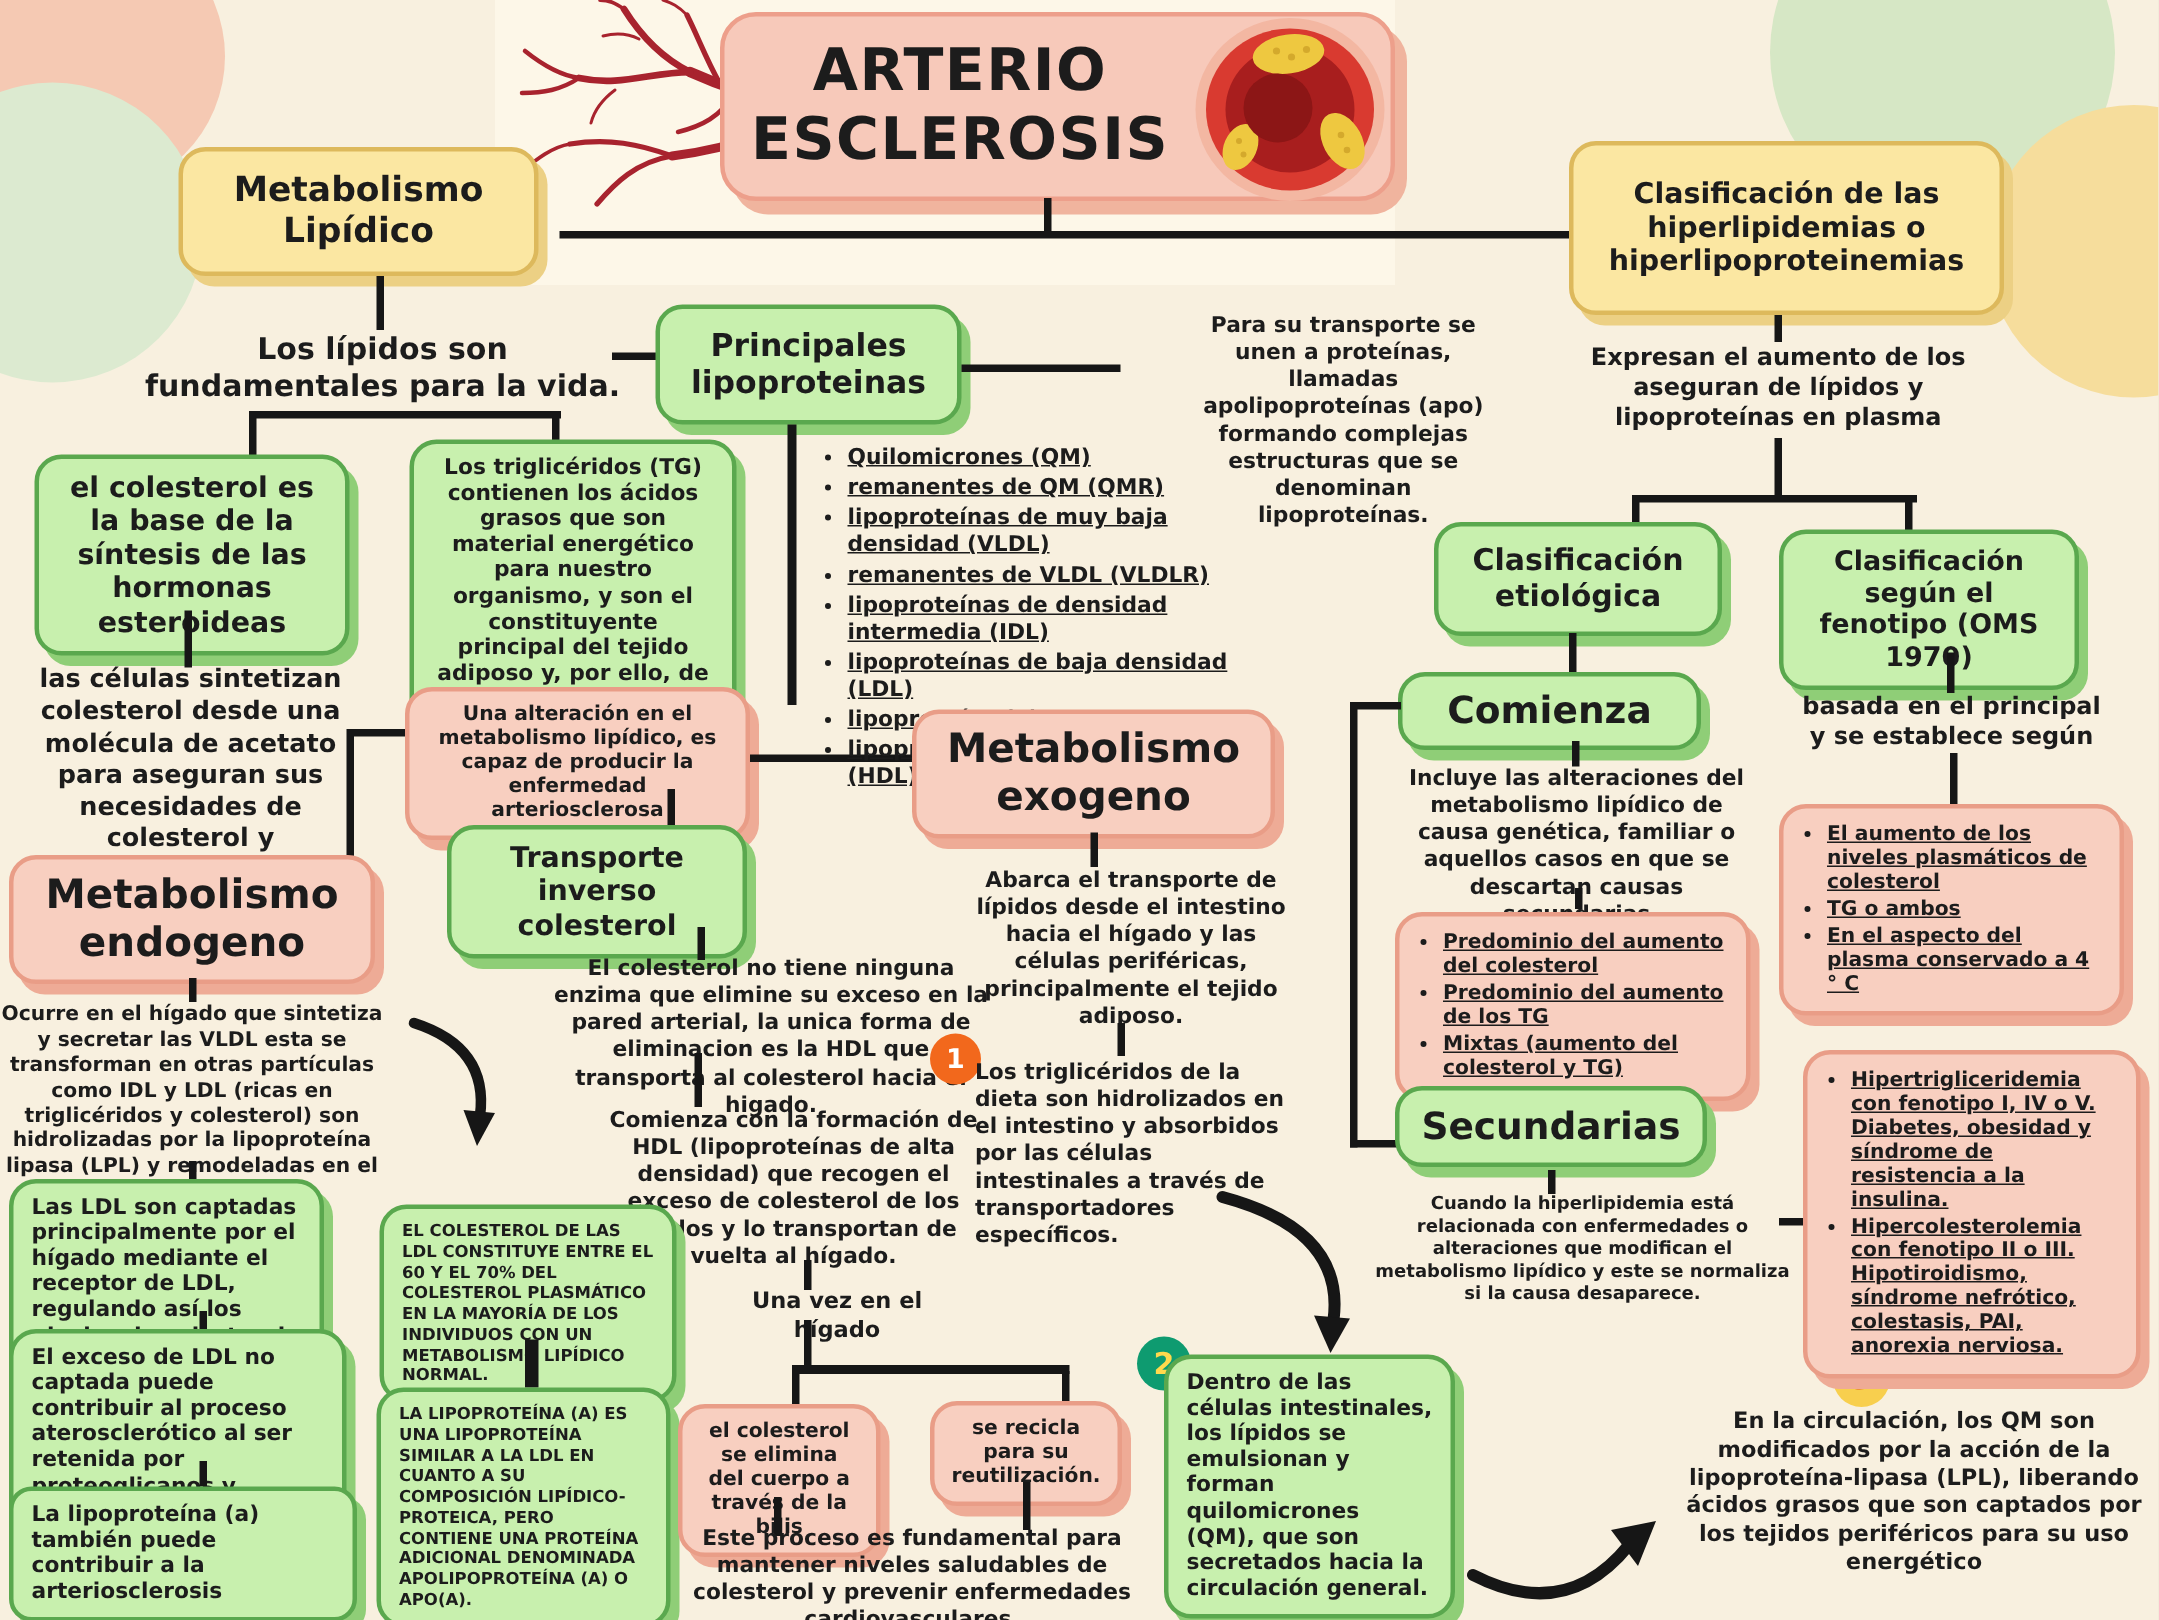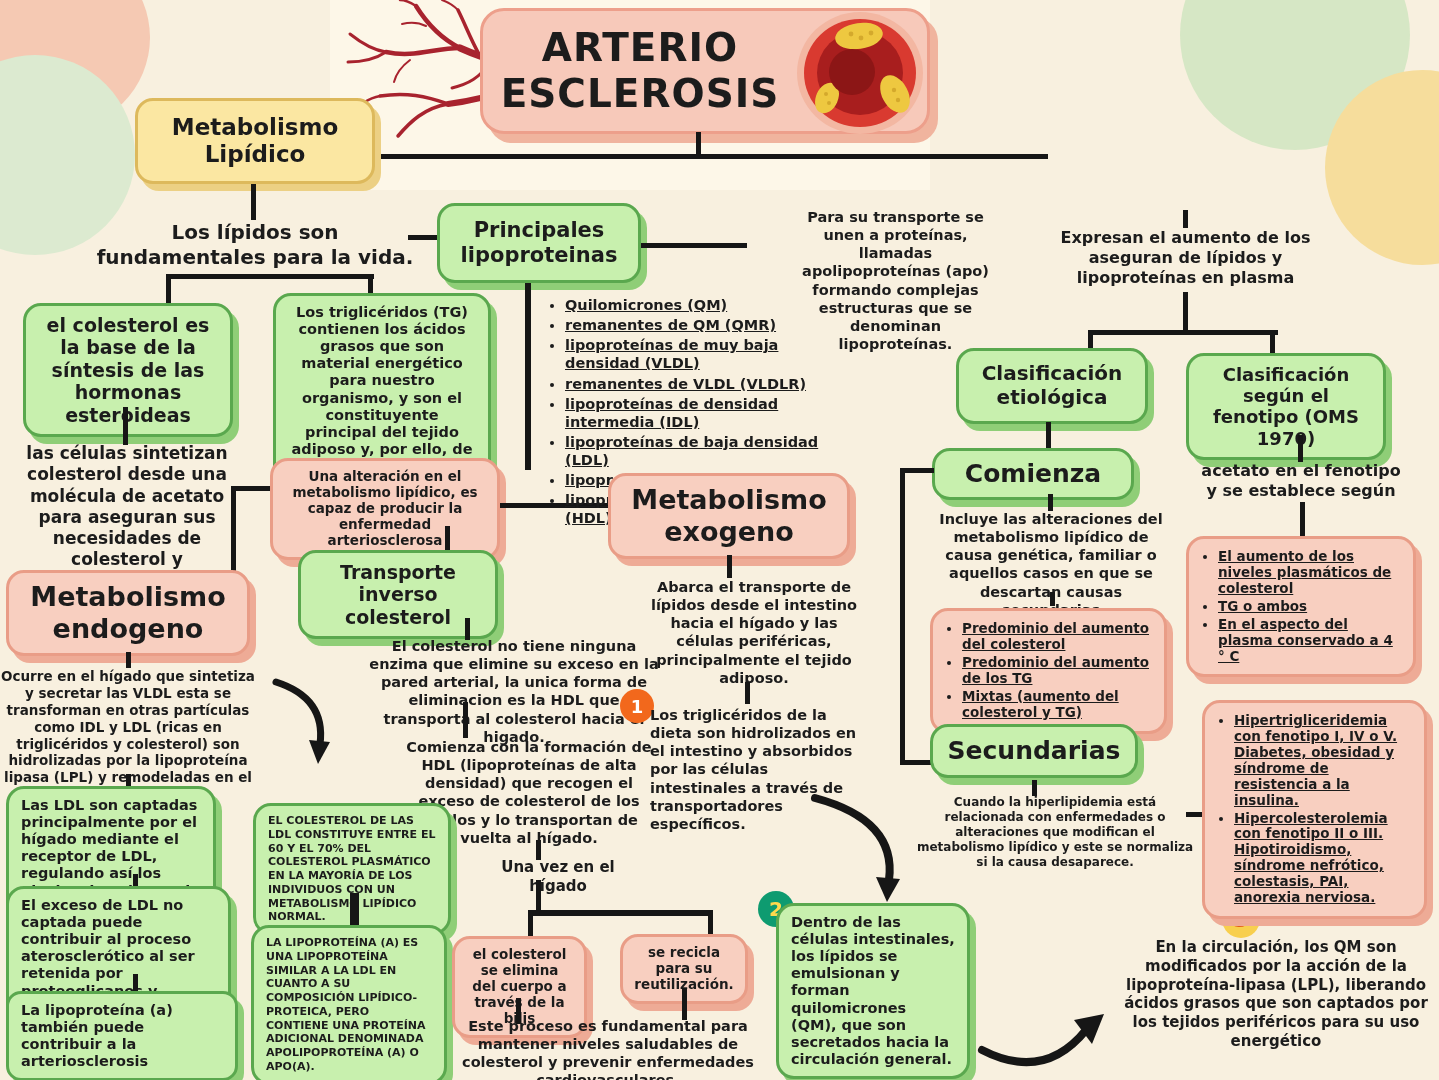--- a/index.html
+++ b/index.html
@@ -75,21 +75,21 @@
       <circle cx="99" cy="80" r="2.2"></circle>
         <circle cx="103" cy="90" r="2.2"></circle>
       <circle cx="31" cy="84" r="2"></circle>
         <circle cx="34" cy="93" r="2"></circle>
     </g>
   </svg>
 
   <div class="vl" style="left:696px;top:132px;width:5px;height:24px;"></div>
   <div class="hl" style="left:373px;top:154px;width:675px;height:5px;"></div>
 
-  <div class="box y" style="left:135px;top:98px;width:240px;min-height:86px;font-size:23px;">
+  <div class="box y" style="left:119px;top:98px;width:240px;min-height:86px;font-size:23px;">
       <span>Metabolismo Lipídico</span>
     </div>
   <div class="vl" style="left:251px;top:184px;width:5px;height:36px;"></div>
   <div class="note" style="left:95px;top:220px;width:320px;font-size:20px;">Los lípidos son fundamentales para la vida.</div>
   <div class="hl" style="left:408px;top:235px;width:30px;height:5px;"></div>
 
   <div class="hl" style="left:166px;top:274px;width:208px;height:5px;"></div>
   <div class="vl" style="left:166px;top:276px;width:5px;height:29px;"></div>
   <div class="vl" style="left:368px;top:276px;width:5px;height:22px;"></div>
 
@@ -210,20 +210,23 @@
   <svg class="abs" style="left:972px;top:1008px;width:142px;height:70px;" viewBox="0 0 142 70">
     <path d="M10,42 Q72,74 114,22" fill="none" stroke="#161616" stroke-width="8" stroke-linecap="round"></path>
     <polygon points="132,6 102,12 120,36" fill="#161616"></polygon>
   </svg>
 
   <div class="badge" style="left:1222px;top:900px;width:38px;height:38px;background:#f8cf4e;color:#e2611b;font-size:22px;">
       <span>3</span>
     </div>
   <div class="note" style="left:1120px;top:938px;width:312px;font-size:15px;">En la circulación, los QM son modificados por la acción de la lipoproteína-lipasa (LPL), liberando ácidos grasos que son captados por los tejidos periféricos para su uso energético</div>
 
+  <div class="box y" style="left:1046px;top:94px;width:290px;min-height:116px;font-size:19px;">
+      <span>Clasificación de las hiperlipidemias o hiperlipoproteinemias</span>
+    </div>
   <div class="vl" style="left:1183px;top:210px;width:5px;height:18px;"></div>
   <div class="note" style="left:1028px;top:228px;width:315px;font-size:16px;">Expresan el aumento de los aseguran de lípidos y lipoproteínas en plasma</div>
   <div class="vl" style="left:1183px;top:292px;width:5px;height:40px;"></div>
   <div class="hl" style="left:1088px;top:330px;width:190px;height:5px;"></div>
   <div class="vl" style="left:1088px;top:332px;width:5px;height:18px;"></div>
   <div class="vl" style="left:1270px;top:332px;width:5px;height:22px;"></div>
 
   <div class="box g" style="left:956px;top:348px;width:192px;min-height:76px;font-size:20px;">
       <span>Clasificación etiológica</span>
     </div>
@@ -240,21 +243,21 @@
   <div class="vl" style="left:1050px;top:592px;width:5px;height:14px;"></div>
   <div class="box p" style="left:930px;top:608px;width:237px;min-height:100px;font-size:13.5px;">
     <ul class="blist">
       <li>Predominio del aumento del colesterol</li>
       <li>Predominio del aumento de los TG</li>
       <li>Mixtas (aumento del colesterol y TG)</li>
     </ul>
   </div>
 
   <div class="vl" style="left:1298px;top:435px;width:5px;height:27px;"></div>
-  <div class="note" style="left:1195px;top:461px;width:212px;font-size:16px;">acetato en el fenotipo y se establece según</div>
+  <div class="note" style="left:1195px;top:461px;width:212px;font-size:16px;">basada en el principal y se establece según</div>
   <div class="vl" style="left:1300px;top:502px;width:5px;height:36px;"></div>
   <div class="box p" style="left:1186px;top:536px;width:230px;min-height:112px;font-size:13.5px;">
     <ul class="blist">
       <li>El aumento de los niveles plasmáticos de colesterol</li>
       <li>TG o ambos</li>
       <li>En el aspecto del plasma conservado a 4  ° C</li>
     </ul>
   </div>
 
   <div class="vl" style="left:900px;top:468px;width:5px;height:297px;"></div>

